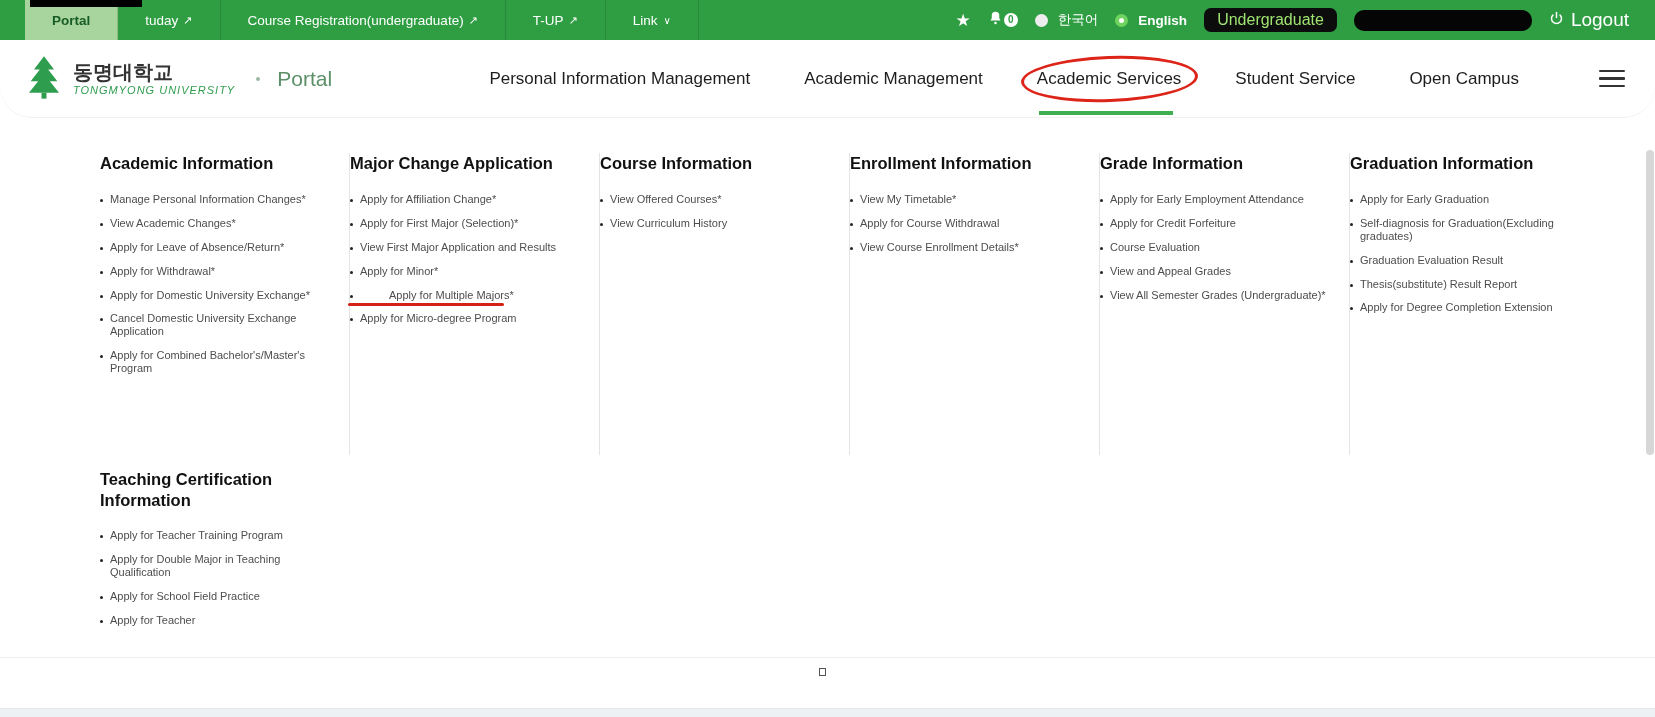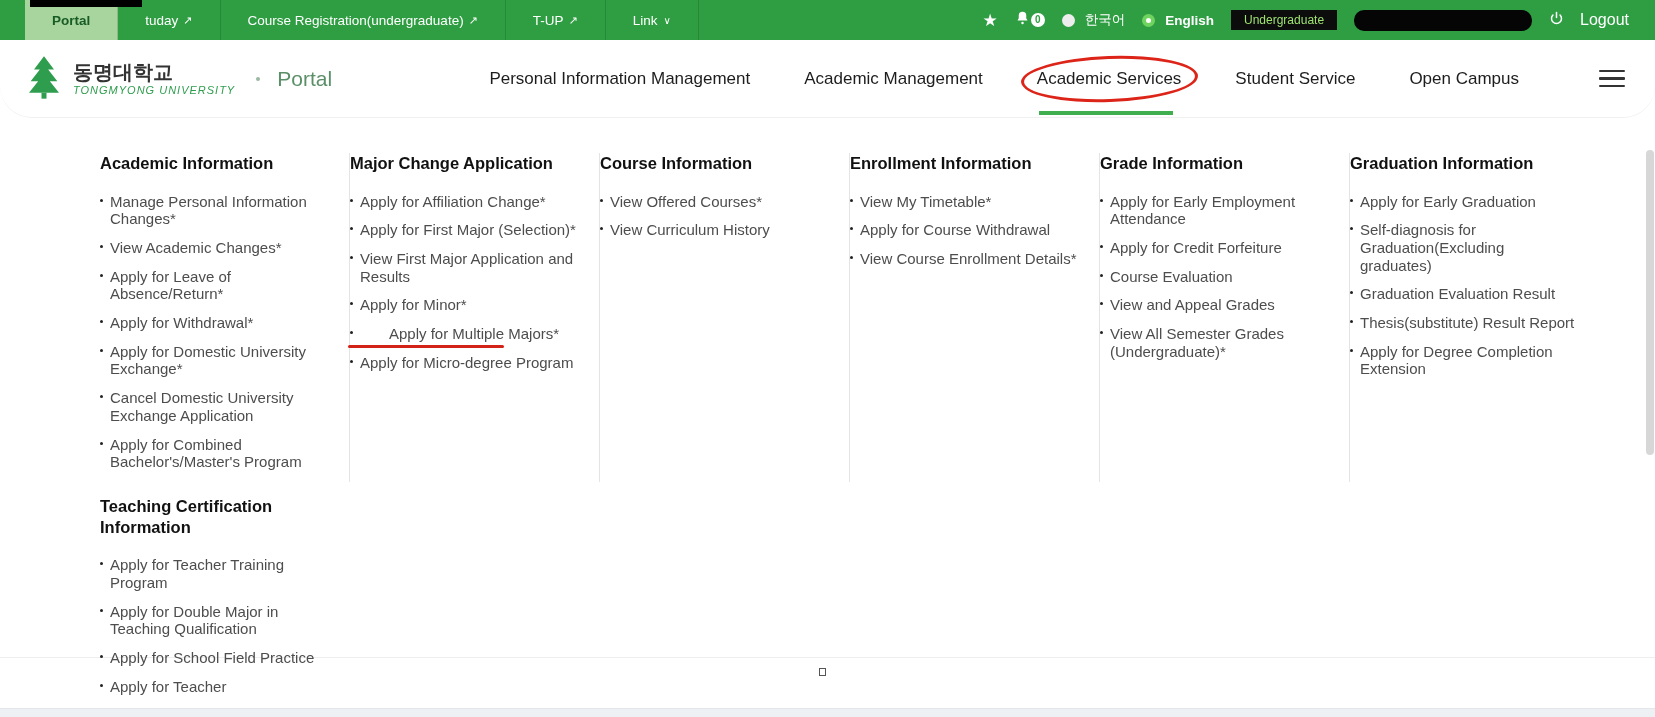--- a/index.html
+++ b/index.html
@@ -38,25 +38,25 @@
   .badge {
     width:14px; height:14px; border-radius:50%; background:#ffffff;
     color:#2f9e43; font-size:10px; font-weight:bold; text-align:center;
     line-height:14px; margin-left:1px;
   }
   .lang { display:flex; align-items:center; gap:10px; font-size:13.5px; cursor:pointer; }
   .lang-dot-kr { width:13px; height:13px; border-radius:50%; background:#ededed; }
   .lang-dot-en { width:13px; height:13px; border-radius:50%; background:#fff; border:4px solid #6fd35f; }
   .lang.en-active { font-weight:bold; }
   .pill-role {
-    background:#0c0c0c; color:#9fe470; font-size:12px; padding:3px 13px;
-    border-radius:0; white-space:nowrap;
+    background:#0c0c0c; color:#9fe470; font-size:16px; padding:3px 13px;
+    border-radius:7px; white-space:nowrap;
   }
   .pill-redacted { width:178px; height:21px; background:#050505; border-radius:10px; }
-  .logout { display:flex; align-items:center; gap:16px; font-size:16px; cursor:pointer; }
+  .logout { display:flex; align-items:center; gap:7px; font-size:19px; cursor:pointer; }
 
   
   .header {
     height:78px; background:#fff; display:flex; align-items:center;
     padding:0 30px 0 24px; position:relative; border-bottom:1px solid #f0f0f0;border-radius:32px;
   }
   .logo-area { display:flex; align-items:center; gap:9px; cursor:pointer; }
   .univ-text { display:flex; flex-direction:column; gap:2px; }
   .univ-name { font-size:20px; font-weight:bold; color:#333; line-height:1; }
   .univ-sub { font-size:11px; color:#2f9d4e; letter-spacing:1px;font-style:italic; }
@@ -88,21 +88,21 @@
   .mega-grid { display:grid; grid-template-columns:repeat(6, 250px); }
   .mega-grid.row2 { margin-top:14px; }
   .col { padding-right:22px; }
   .col.bordered { border-right:1px solid #e4e4e4; min-height:302px; }
   .sec-title {
     font-size:16.5px; font-weight:bold; color:#111; margin-bottom:19px;
     line-height:1.25;
   }
   .menu-list { list-style:none; }
   .menu-item {
-    display:flex; gap:7px; font-size:15px; color:#4d4d4d;
+    display:flex; gap:7px; font-size:11px; color:#4d4d4d;
     margin-bottom:11px; line-height:1.18; cursor:pointer;
   }
   .menu-item .dot {
     width:3px; height:3px; background:#222; border-radius:50%;
     margin-top:6px; flex:none;
   }
   .menu-item.red-underline { position:relative;gap:36px; }
   .menu-item.red-underline::after {
     content:""; position:absolute; left:-2px; bottom:-5px; width:156px;
     height:3px; background:#d32318; border-radius:2px;

